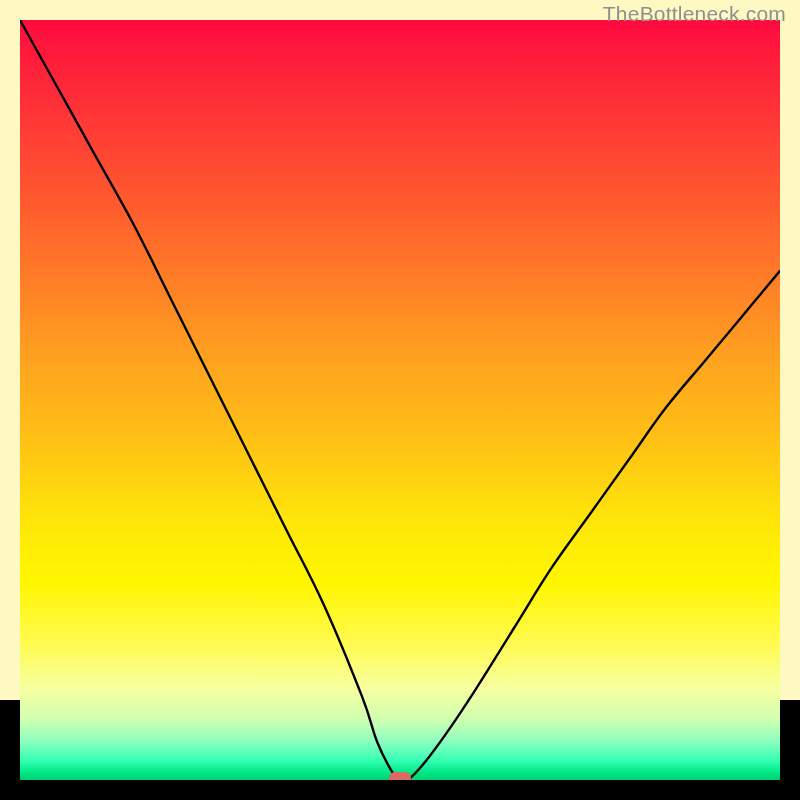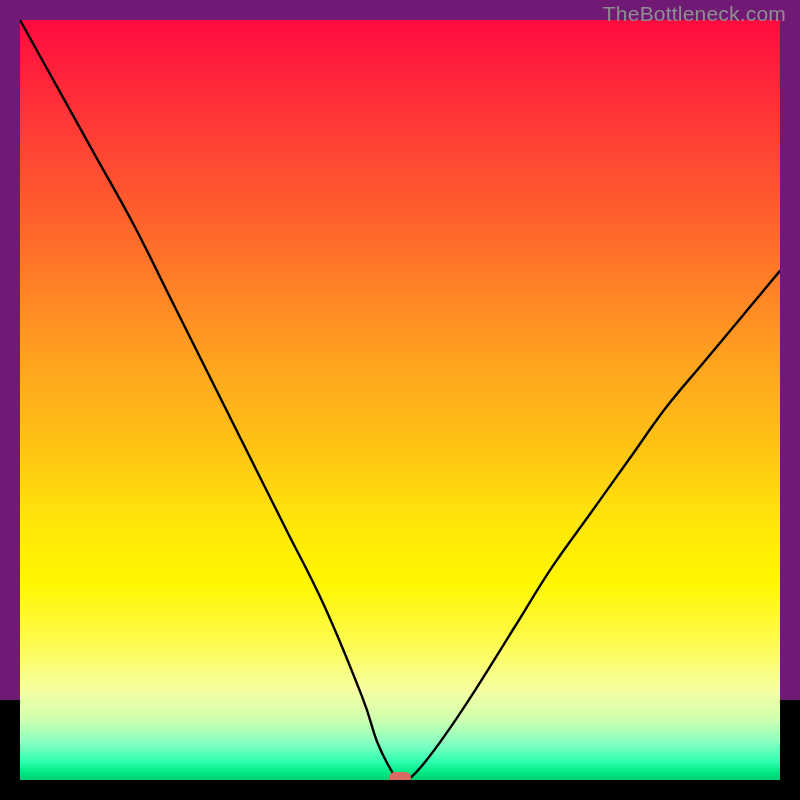--- a/index.html
+++ b/index.html
@@ -8,21 +8,21 @@
     width: 800px;
     height: 800px;
     overflow: hidden;
     background: #000;
     font-family: Arial, Helvetica, sans-serif;
   }
   .frame {
     position: relative;
     width: 800px;
     height: 700px;
-    background: #701a75;
+    background: #fef9c3;
   }
   .plot-area {
     position: absolute;
     left: 20px;
     top: 20px;
     width: 760px;
     height: 760px;
     overflow: hidden;
   }
   .gradient {

